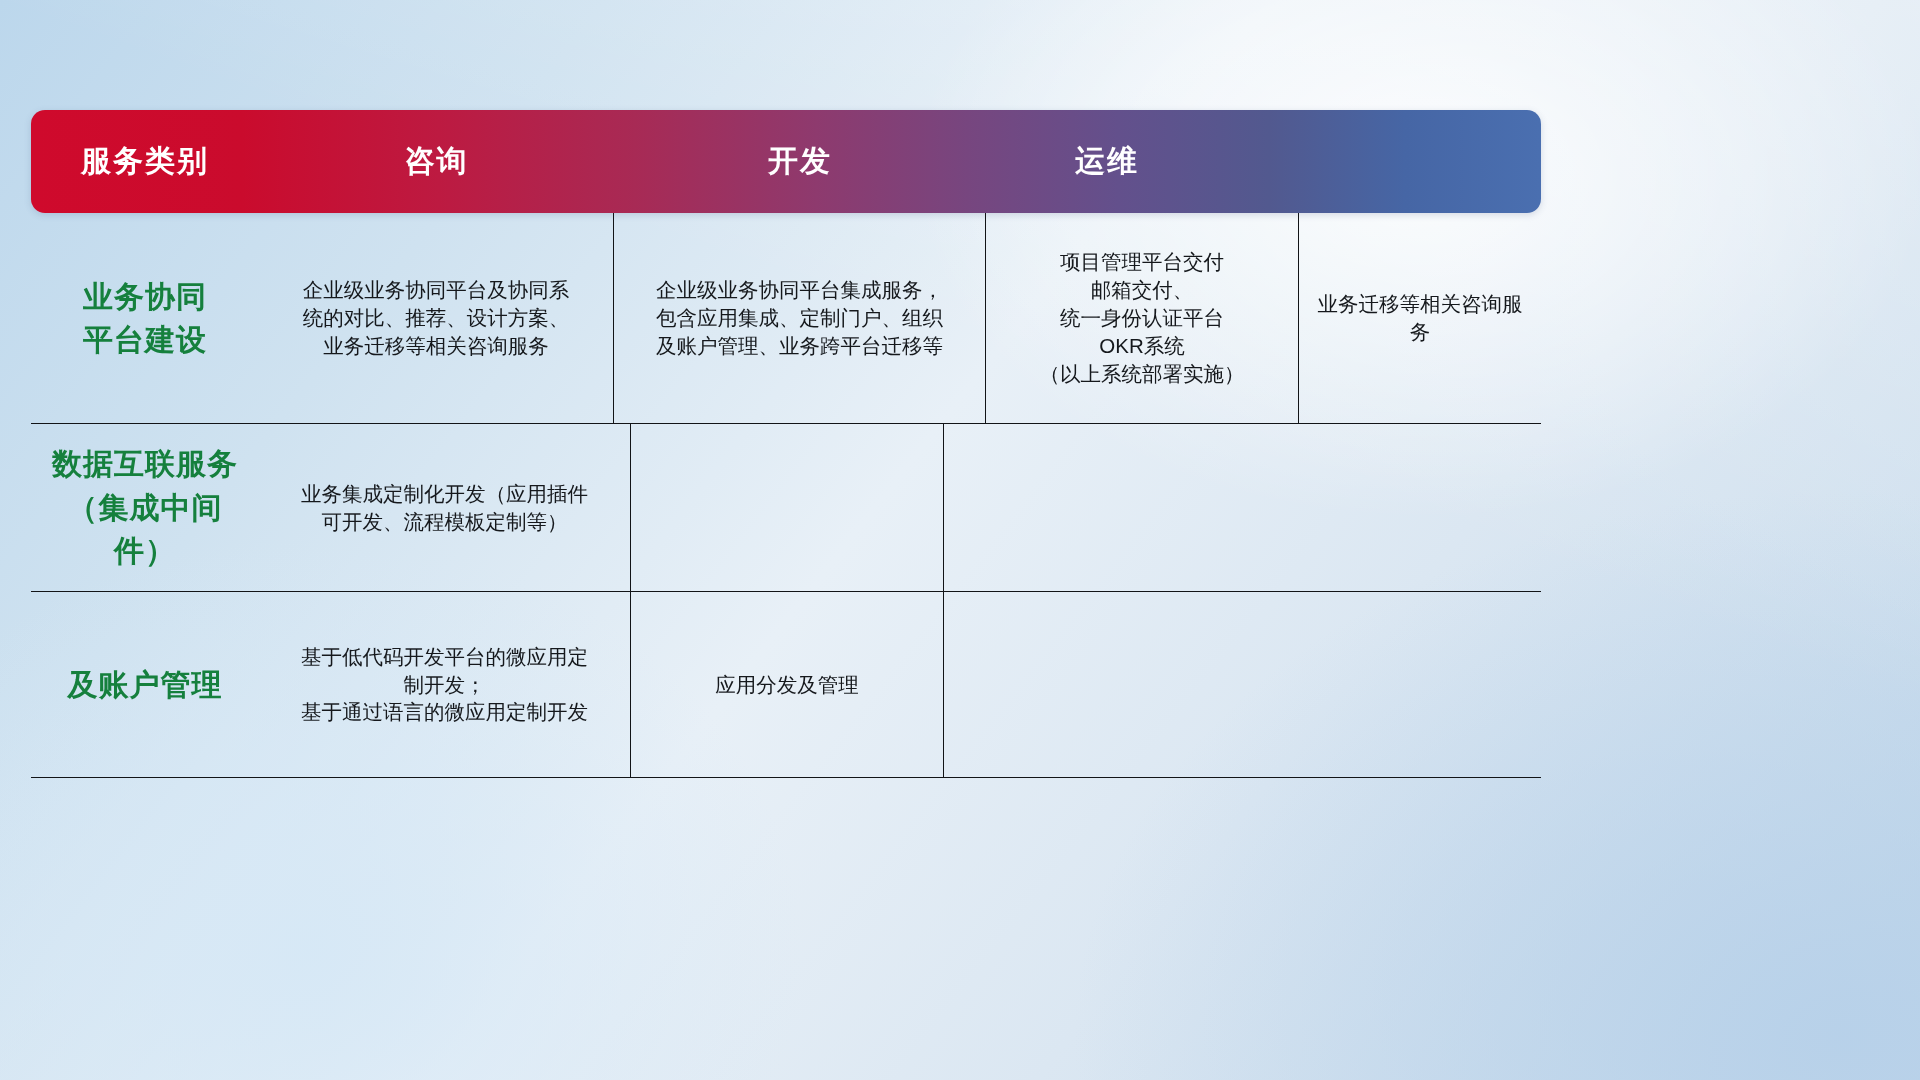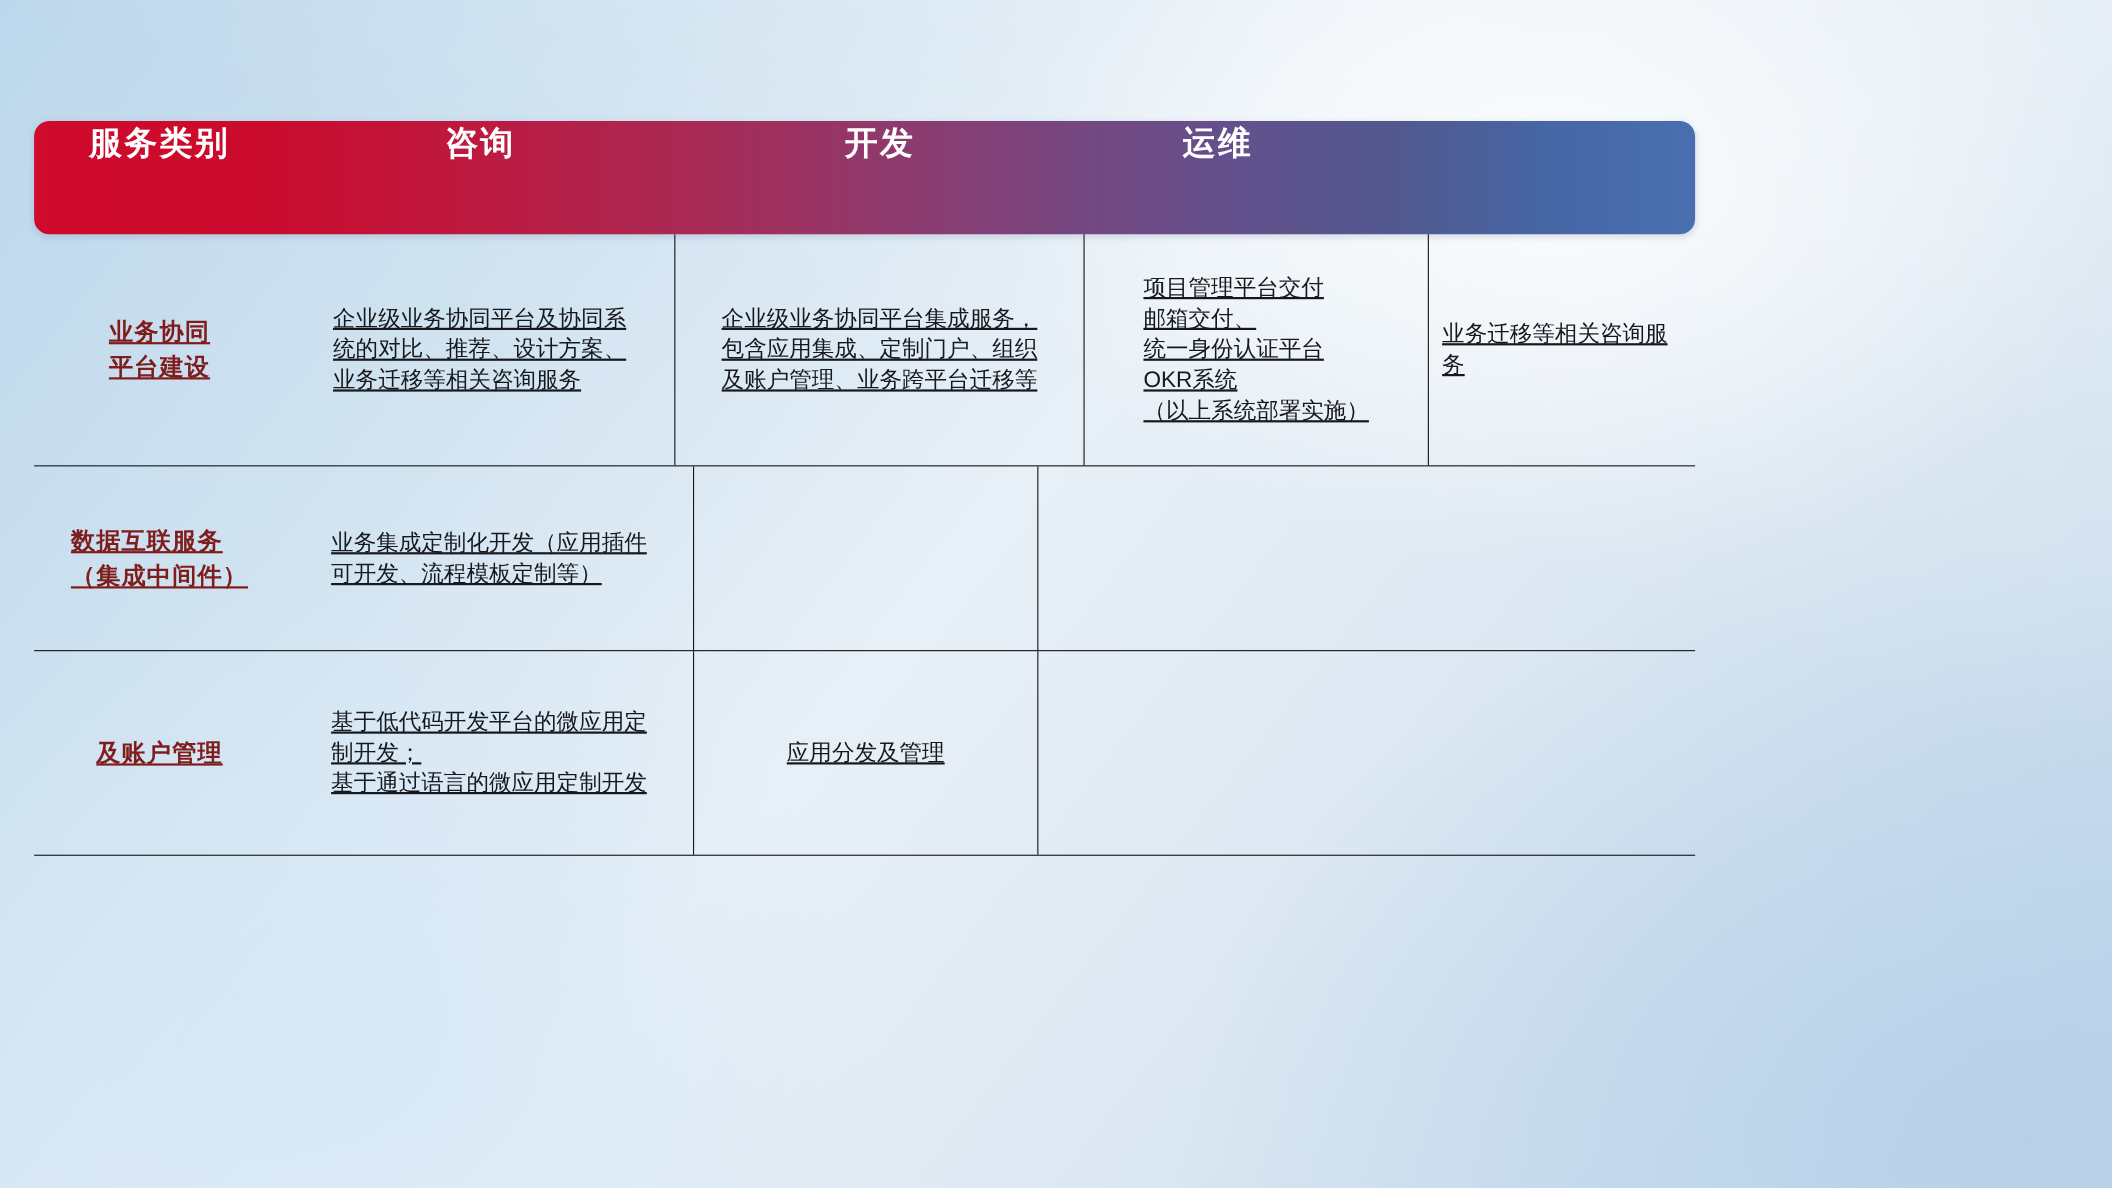--- a/index.html
+++ b/index.html
@@ -34,43 +34,42 @@
         #cf0a2c 0%, #ca0b2d 14%, #bd1a41 27%, #a82a55 40%,
         #8e3a6e 52%, #77467f 62%, #63508c 72%, #52598f 82%,
         #4666a5 91%, #4a6fb0 100%);
     display:flex;align-items:center;
     box-shadow:0 2px 7px rgba(60,80,120,.18);
     overflow:hidden;
   }
   .hdr-cell{
     color:#ffffff;font-weight:bold;font-size:30px;letter-spacing:2px;
     text-align:center;white-space:nowrap;
-    display:flex;align-items:flex-start;justify-content:center;height:100%;
+    display:flex;align-items:center;justify-content:center;height:100%;
   }
 
   
   .body-area{
     position:absolute;left:0;top:103px;width:100%;height:562px;
   }
   .row{
     position:relative;width:100%;display:flex;
     border-bottom:1.6px solid #121417;
   }
   .row:last-child{border-bottom:1.6px solid #121417;}
   .cell{
     display:flex;align-items:center;justify-content:center;
-    text-align:left;color:#15181c;font-size:20.5px;line-height:1.36;
+    text-align:center;color:#15181c;font-size:20.5px;line-height:1.36;
     padding:6px 12px;box-sizing:border-box;
     border-right:1.6px solid #121417;
-    text-decoration:underline;
   }
   .cell.nolines{border-right:none;}
   .cell.firstcol{
     border-right:none;
-    color:#7f1d1d;font-weight:bold;font-size:22px;letter-spacing:1px;
+    color:#15803d;font-weight:bold;font-size:30px;letter-spacing:1px;
     line-height:1.45;
   }
   .cell .txt{display:block;max-width:100%;}
   .cell .txt br{line-height:1.36;}
 
   
   .c0{width:228px;}
   .c1{width:355px;}
   .c2{width:372px;}
   .c3{width:313px;}

